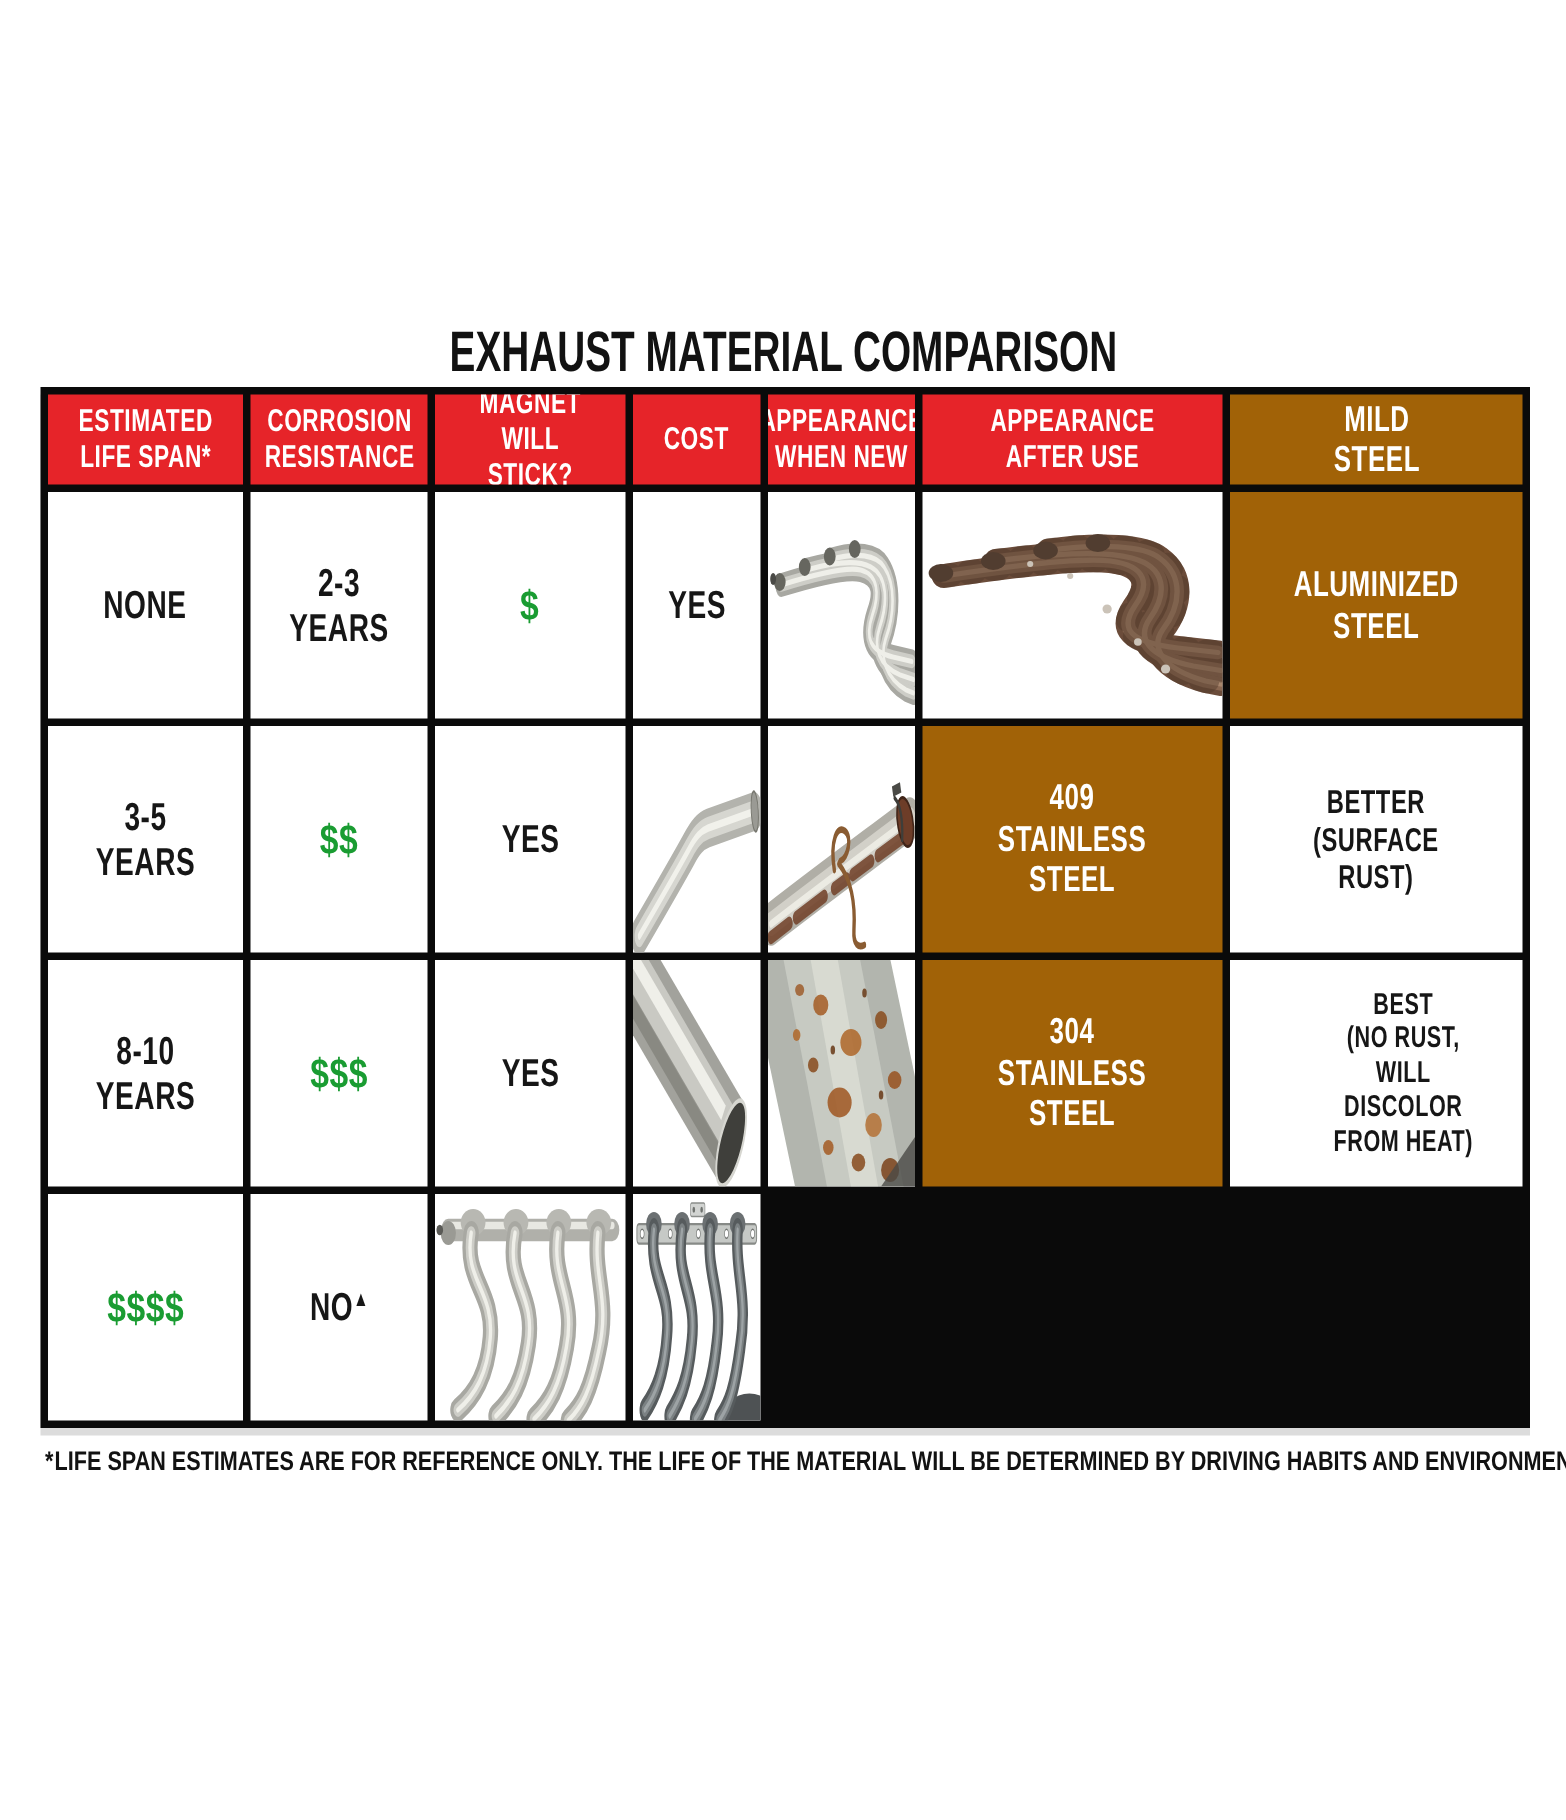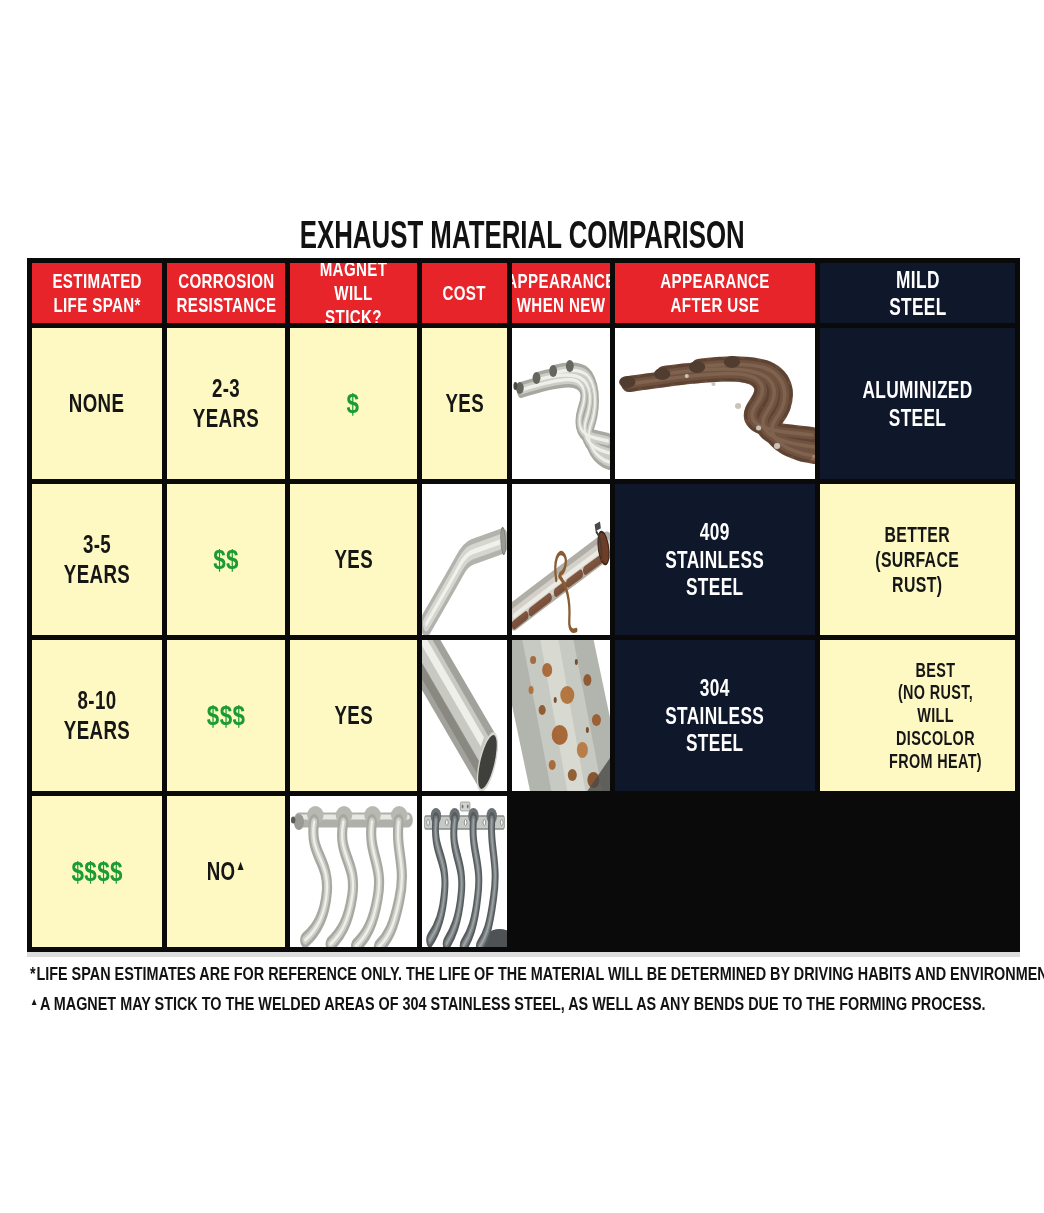--- a/index.html
+++ b/index.html
@@ -9,23 +9,23 @@
   
   .title{position:absolute;left:0;top:214px;width:1044px;text-align:center;
          font-size:38px;font-weight:700;color:#121212;letter-spacing:0;}
   .condense-title{display:inline-block;transform:scaleX(.68);transform-origin:center;white-space:nowrap;}
 
   
   .cmp-table{position:absolute;left:27px;top:258px;display:grid;
              grid-template-columns:130px 118px 127px 85px 98px 200px 195px;
              grid-template-rows:60px 151px 151px 151px 151px;
              gap:5px;padding:5px;background:#0a0a0a;box-shadow:0 5px 0 #dcdcdc;}
-  .cell{background:#fef9c3;display:flex;align-items:center;justify-content:center;overflow:hidden;}
+  .cell{background:#ffffff;display:flex;align-items:center;justify-content:center;overflow:hidden;}
   .hdr{background:#e62429;color:#ffffff;font-size:21px;font-weight:700;}
-  .mat{background:#0f172a;color:#ffffff;font-size:24px;font-weight:700;justify-content:center;}
+  .mat{background:#a16207;color:#ffffff;font-size:24px;font-weight:700;justify-content:center;}
   .val{font-size:26px;font-weight:700;color:#161616;}
   .val.sm{font-size:22px;}
   .val.xs{font-size:20px;padding-left:36px;}
   .cost{color:#1a9c32;font-size:28px;}
   .cell-text{display:inline-block;transform:scaleX(.72);transform-origin:center;
              white-space:pre-line;text-align:center;line-height:1.14;letter-spacing:.5px;}
   .cost .cell-text{transform:scaleX(.8);}
   .cell sup{font-size:55%;vertical-align:super;line-height:0;}
 
   .photo{padding:0;background:#ffffff;}
@@ -374,18 +374,15 @@
           </g>
       </svg>
     </div>
 
   </div>
 
   <div class="footnotes">
     <div class="footnote">
       <span class="fn-inner"><span class="fn-star">*</span><span>LIFE SPAN ESTIMATES ARE FOR REFERENCE ONLY. THE LIFE OF THE MATERIAL WILL BE DETERMINED BY DRIVING HABITS AND ENVIRONMENTAL FACTORS.</span></span>
     </div>
-    <div class="footnote">
-      <span class="fn-inner"><span class="fn-tri">▲</span><span>A MAGNET MAY STICK TO THE WELDED AREAS OF 304 STAINLESS STEEL, AS WELL AS ANY BENDS DUE TO THE FORMING PROCESS.</span></span>
-    </div>
   </div>
 
 </div>
 
 </body></html>

